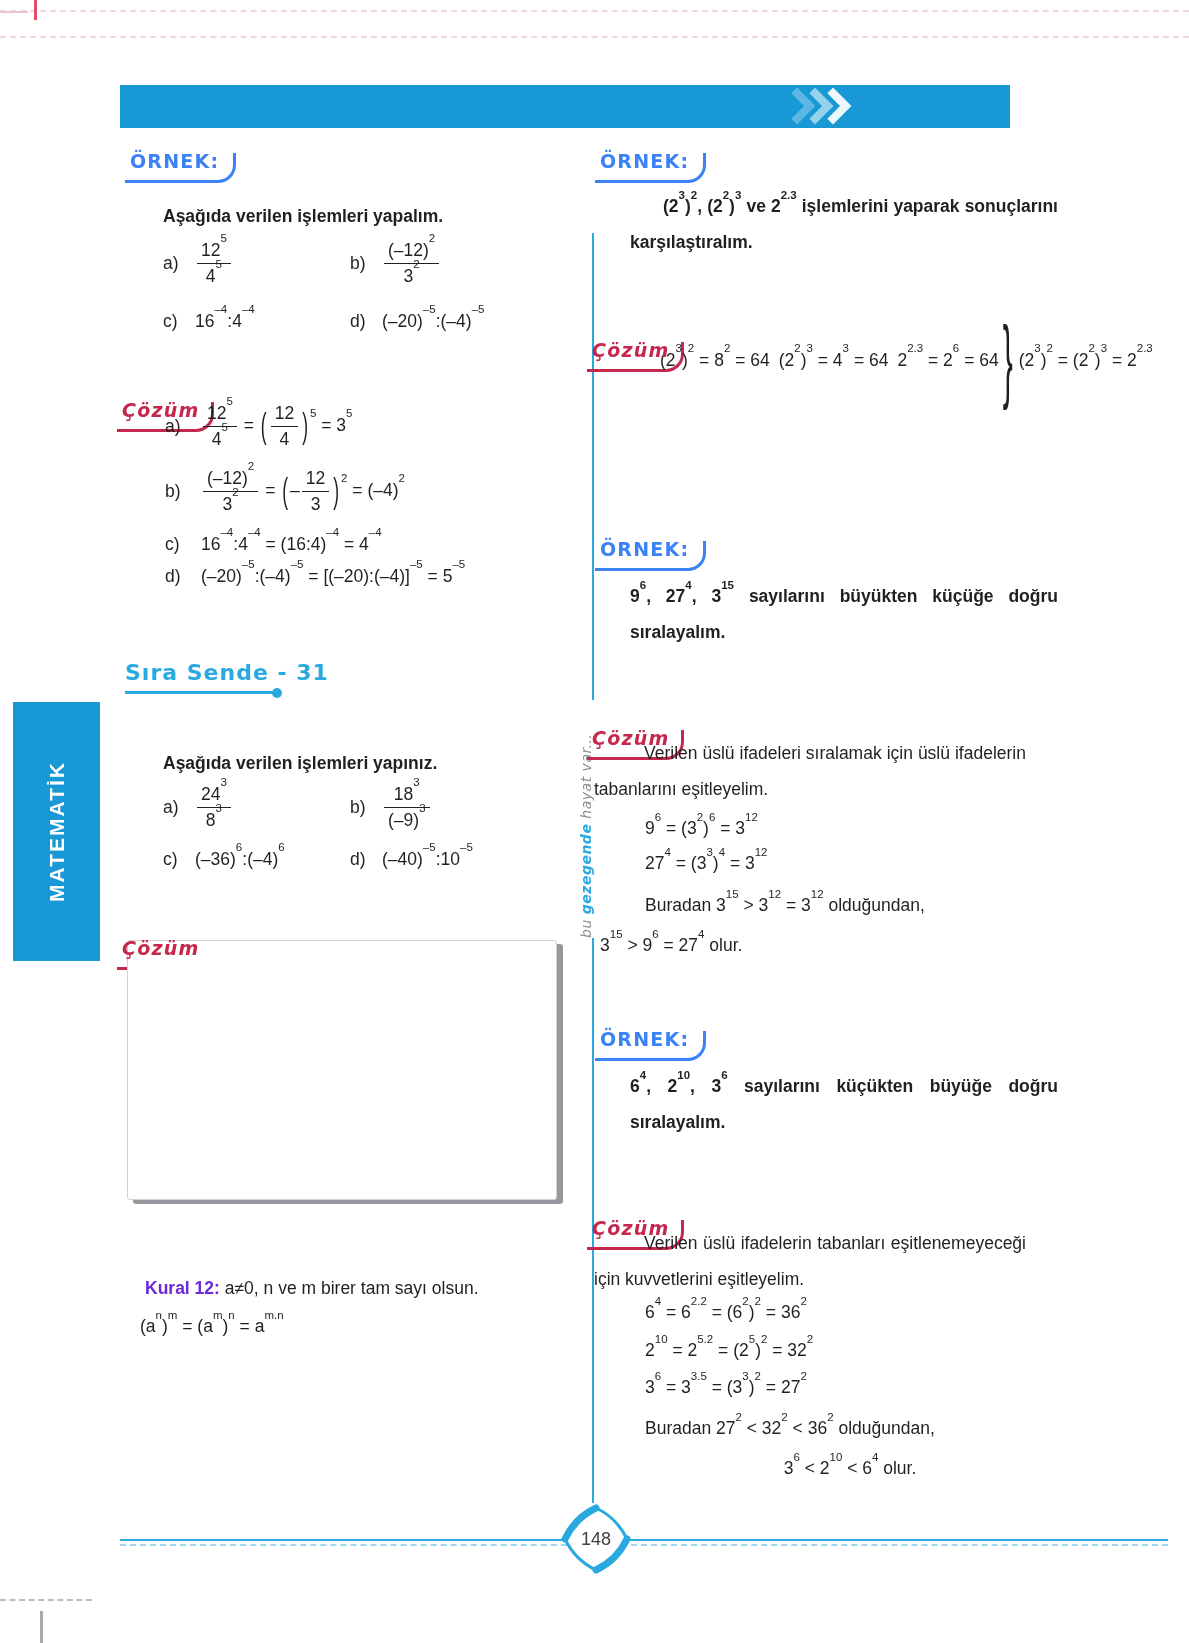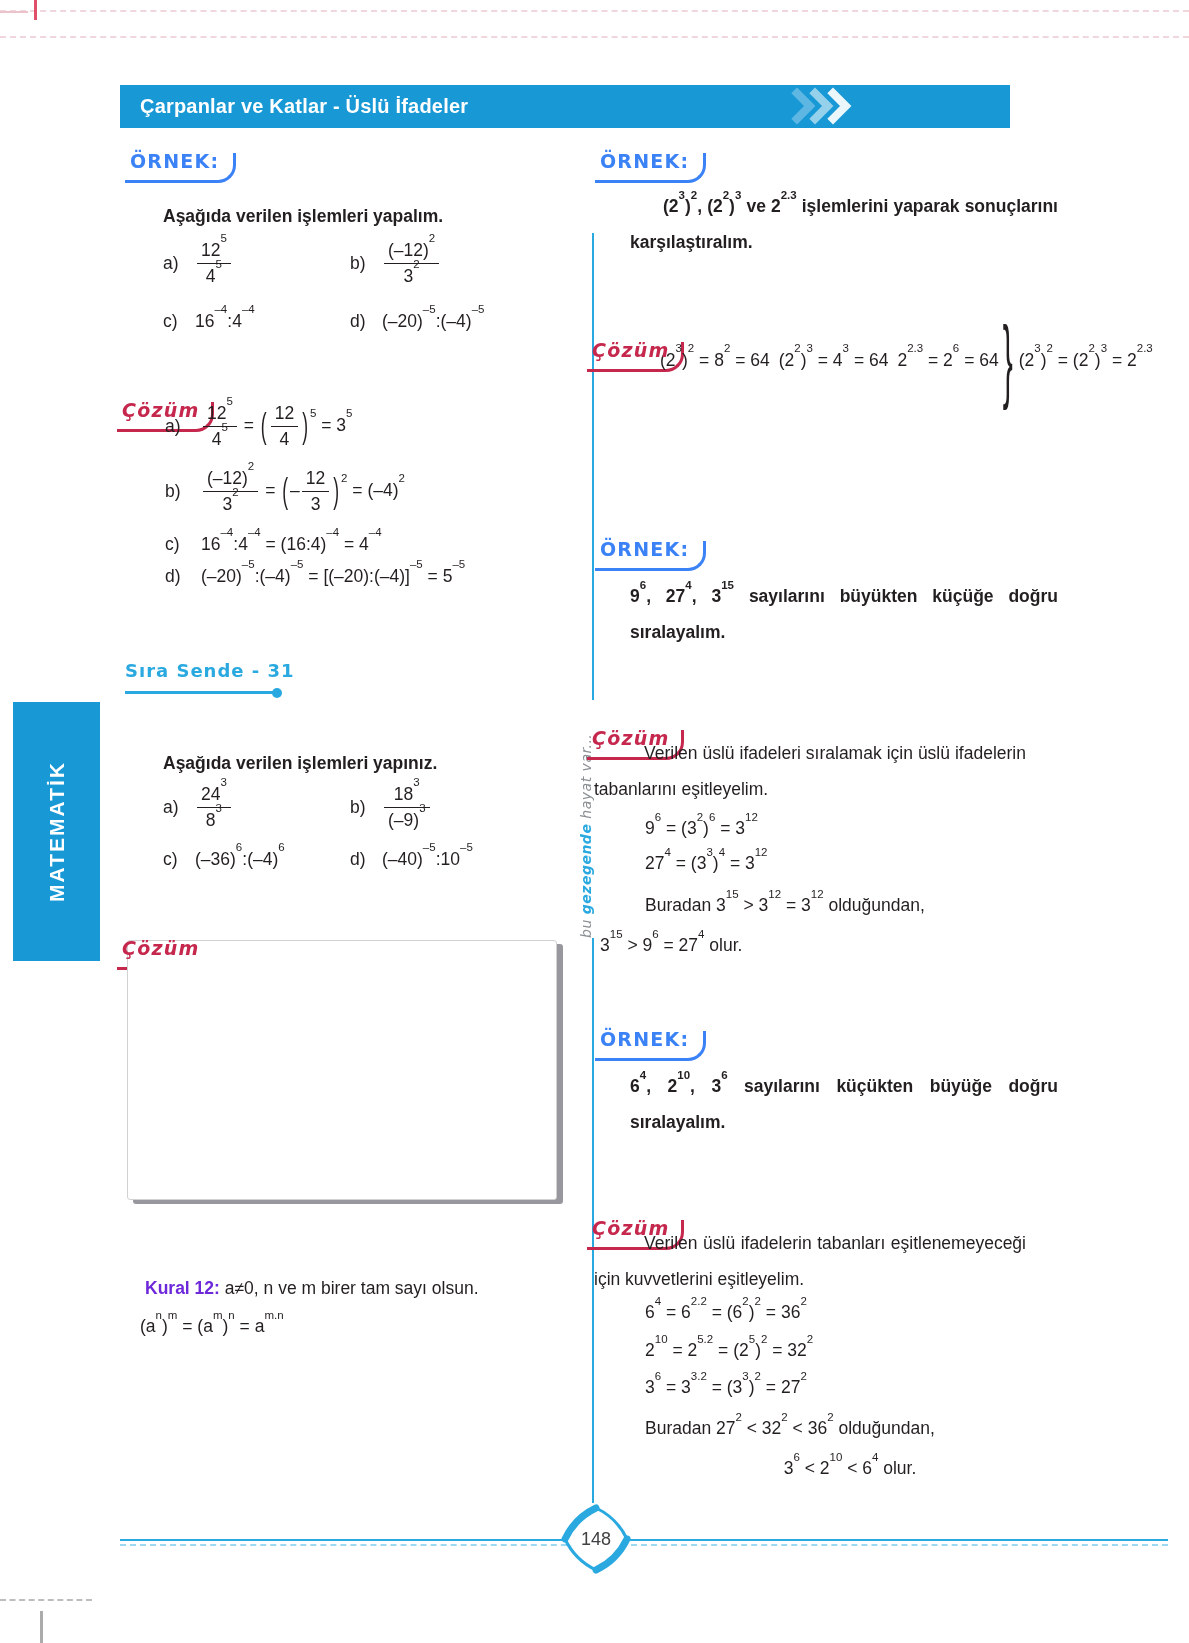--- a/index.html
+++ b/index.html
@@ -48,21 +48,21 @@
   .tag{position:absolute;height:34px;}
   .tag-text{position:relative;z-index:1;font-weight:bold;font-size:19px;letter-spacing:1.2px;
             font-family:"DejaVu Sans", sans-serif;}
   .tag::after{content:"";position:absolute;left:-5px;top:3px;height:27px;
               border-bottom:3px solid currentColor;border-right:3px solid currentColor;
               border-bottom-right-radius:18px;}
   .tag-blue{color:#3b82f6;} .tag-blue::after{width:108px;}
   .tag-red{color:#c5274d;font-style:italic;margin-top:39px;} .tag-red::after{width:94px;}
 
   .ss{position:absolute;}
-  .ss-text{color:#2aa9e0;font-weight:bold;font-size:18px;letter-spacing:1px;
+  .ss-text{color:#2aa9e0;font-weight:bold;font-size:22px;letter-spacing:1px;
            font-family:"DejaVu Sans", sans-serif;}
   .ss::after{content:"";position:absolute;left:0;top:31px;width:152px;height:3px;background:#2aa9e0;}
   .ss::before{content:"";position:absolute;left:147px;top:27.5px;width:10px;height:10px;
               border-radius:50%;background:#2aa9e0;}
 
   
   .bold{font-weight:bold;}
   .para{font-size:17.5px;line-height:36px;text-align:justify;}
   .indent{text-indent:33px;}
   .indent-lg{text-indent:50px;}
@@ -97,21 +97,20 @@
 <div id="page">
 
   <div class="top-dash" style="top:10px"></div>
   <div class="top-dash" style="top:36px"></div>
   <div class="red-mark-v"></div>
   <div class="red-mark-h"></div>
   <div class="bl-dash"></div>
   <div class="bl-bar"></div>
 
   <div class="header-bar">
-    <span class="header-title">Çarpanlar ve Katlar - Üslü İfadeler</span>
     <span class="chevrons">
       <i class="chev c1"></i><i class="chev c2"></i><i class="chev c3"></i>
     </span>
   </div>
 
   <div class="sidebar-tab">
     <span>MATEMATİK</span>
   </div>
 
   <div class="divider" style="top:233px;height:467px"></div>
@@ -243,21 +242,21 @@
     <span class="tag-text">ÖRNEK:</span>
   </div>
   <div class="abs para bold" style="left:630px;top:1068px;width:428px">6<sup>4</sup>, 2<sup>10</sup>, 3<sup>6</sup> sayılarını küçükten büyüğe doğru sıralayalım.</div>
 
   <div class="tag tag-red" style="left:592px;top:1178px">
     <span class="tag-text">Çözüm</span>
   </div>
   <div class="abs para indent-lg" style="left:594px;top:1225px;width:432px">Verilen üslü ifadelerin tabanları eşitlenemeyeceği için kuvvetlerini eşitleyelim.</div>
   <div class="abs math" style="left:645px;top:1302px">6<sup>4</sup> = 6<sup>2.2</sup> = (6<sup>2</sup>)<sup>2</sup> = 36<sup>2</sup></div>
   <div class="abs math" style="left:645px;top:1340px">2<sup>10</sup> = 2<sup>5.2</sup> = (2<sup>5</sup>)<sup>2</sup> = 32<sup>2</sup></div>
-  <div class="abs math" style="left:645px;top:1377px">3<sup>6</sup> = 3<sup>3.2</sup> = (3<sup>3</sup>)<sup>2</sup> = 27<sup>2</sup></div>
+  <div class="abs math" style="left:645px;top:1377px">3<sup>6</sup> = 3<sup>3.5</sup> = (3<sup>3</sup>)<sup>2</sup> = 27<sup>2</sup></div>
   <div class="abs math" style="left:645px;top:1418px">Buradan 27<sup>2</sup> &lt; 32<sup>2</sup> &lt; 36<sup>2</sup> olduğundan,</div>
   <div class="abs math" style="left:650px;top:1458px;width:400px;text-align:center">3<sup>6</sup> &lt; 2<sup>10</sup> &lt; 6<sup>4</sup> olur.</div>
 
   <div class="footer-line"></div>
   <div class="footer-dash"></div>
   <div class="page-diamond">
     <svg width="76" height="76" viewBox="0 0 76 76">
       <rect x="16" y="16" width="44" height="44" fill="#ffffff" transform="rotate(45 38 38)"></rect>
       <path d="M38 7 Q59 17 69 38" stroke="#2aa9e0" stroke-width="3" fill="none" stroke-linecap="round"></path>
       <path d="M69 38 Q59 59 38 69" stroke="#2aa9e0" stroke-width="7" fill="none" stroke-linecap="round"></path>

